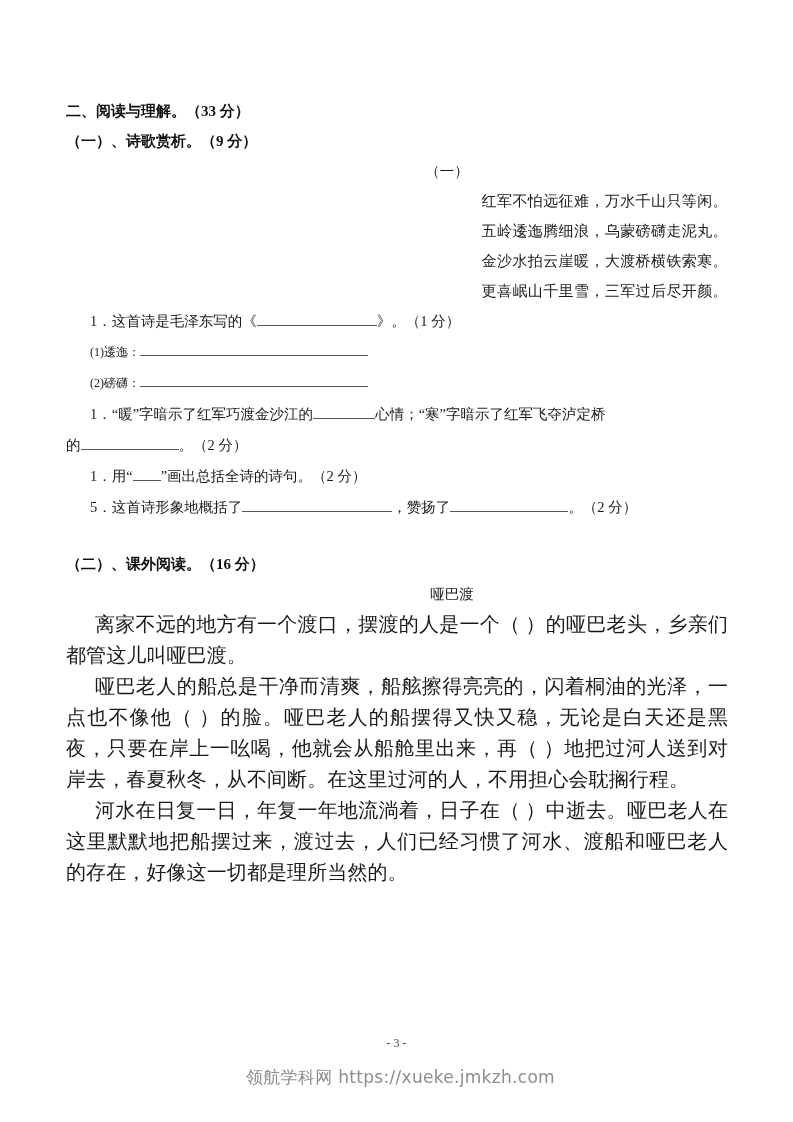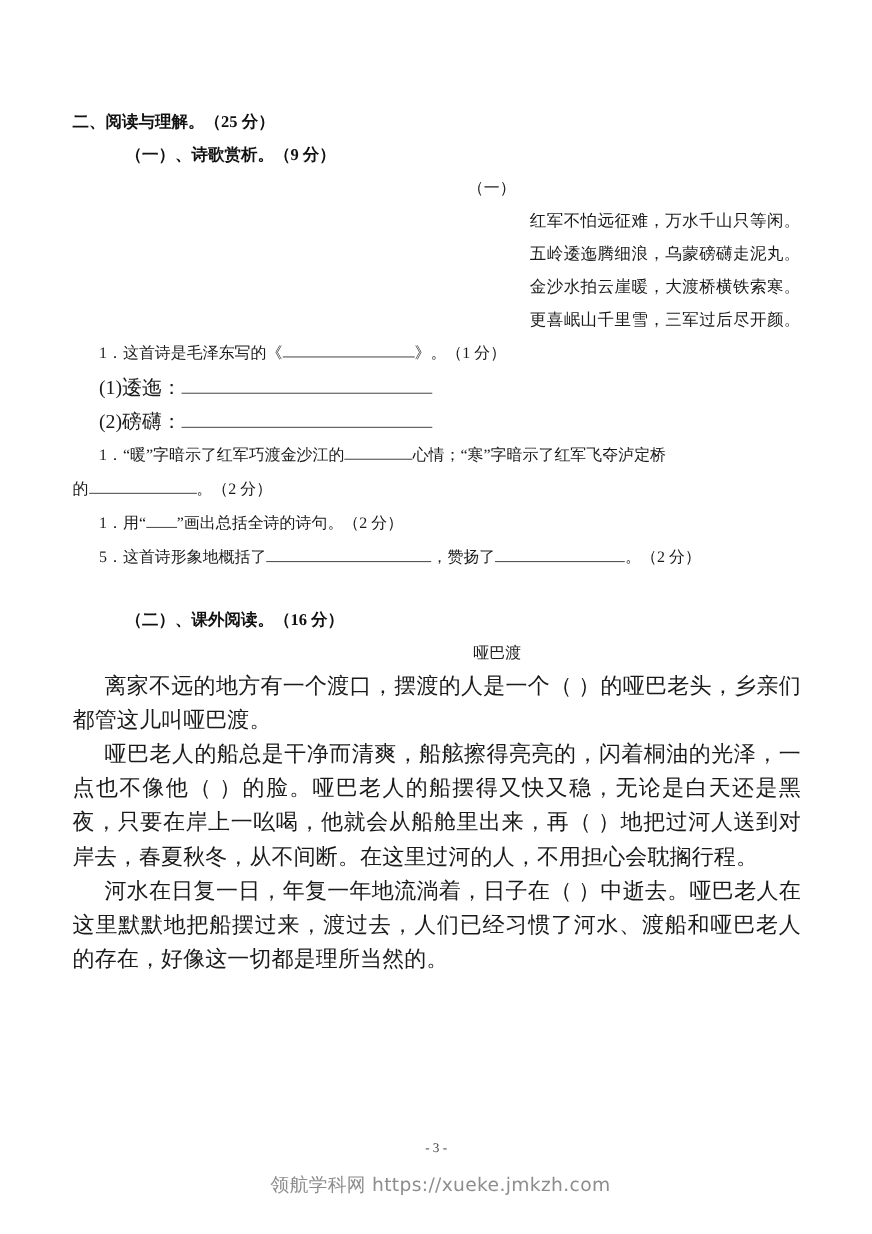--- a/index.html
+++ b/index.html
@@ -31,21 +31,20 @@
     font-size: 15px;
     line-height: 30px;
     font-weight: bold;
     color: #111;
   }
   .sub-head {
     font-size: 15px;
     line-height: 30px;
     font-weight: bold;
     color: #111;
-    margin-left: 48px;
   }
   .poem-label {
     text-align: center;
     font-size: 14.5px;
     line-height: 30px;
     margin-left: 100px;
   }
   .poem-line {
     font-size: 15px;
     line-height: 30px;
@@ -58,21 +57,21 @@
     font-size: 14.5px;
     line-height: 31px;
     padding-left: 24px;
   }
   .q-cont {
     font-size: 14.5px;
     line-height: 31px;
     padding-left: 0px;
   }
   .sub-q {
-    font-size: 18px;
+    font-size: 12px;
     line-height: 31px;
     padding-left: 24px;
   }
   .blank {
     display: inline-block;
     border-bottom: 1px solid #555;
     vertical-align: baseline;
     height: 1em;
   }
   .b-title { width: 120px; }
@@ -117,21 +116,21 @@
     font-family: "DejaVu Sans", "Liberation Sans", sans-serif;
     letter-spacing: 0.3px;
   }
 </style>
 </head>
 <body>
 
 <div class="page">
   <div class="content">
 
-    <div class="section-head">二、阅读与理解。（25 分）</div>
+    <div class="section-head">二、阅读与理解。（33 分）</div>
 
     <div class="sub-head">（一）、诗歌赏析。（9 分）</div>
 
     <div class="poem-label">（一）</div>
 
     <div class="poem-line">红军不怕远征难，万水千山只等闲。</div>
     <div class="poem-line">五岭逶迤腾细浪，乌蒙磅礴走泥丸。</div>
     <div class="poem-line">金沙水拍云崖暖，大渡桥横铁索寒。</div>
     <div class="poem-line">更喜岷山千里雪，三军过后尽开颜。</div>
 

